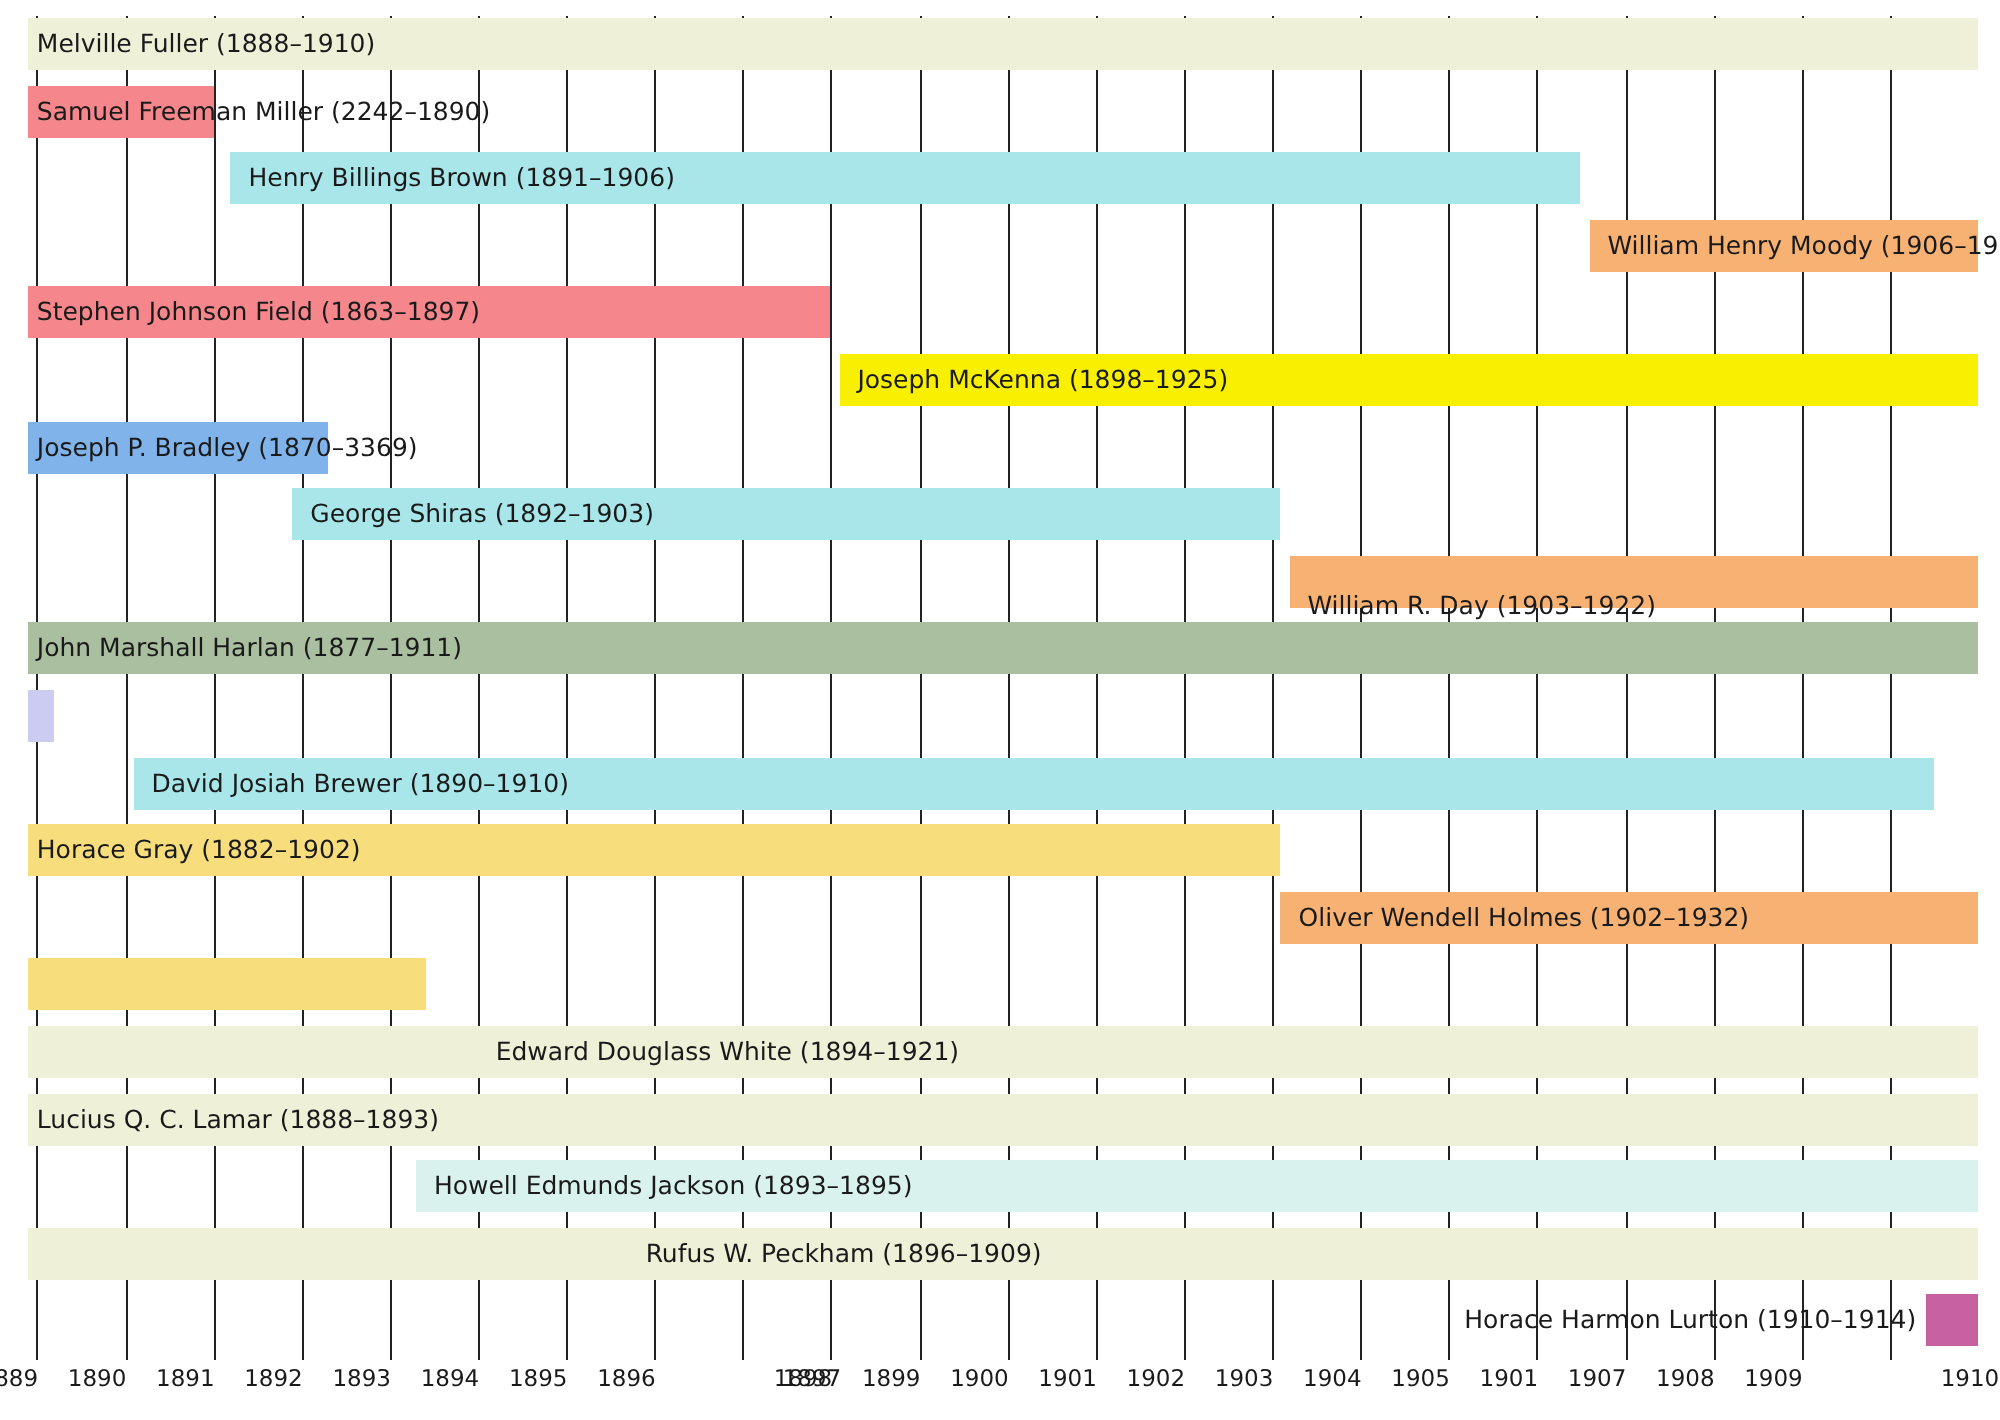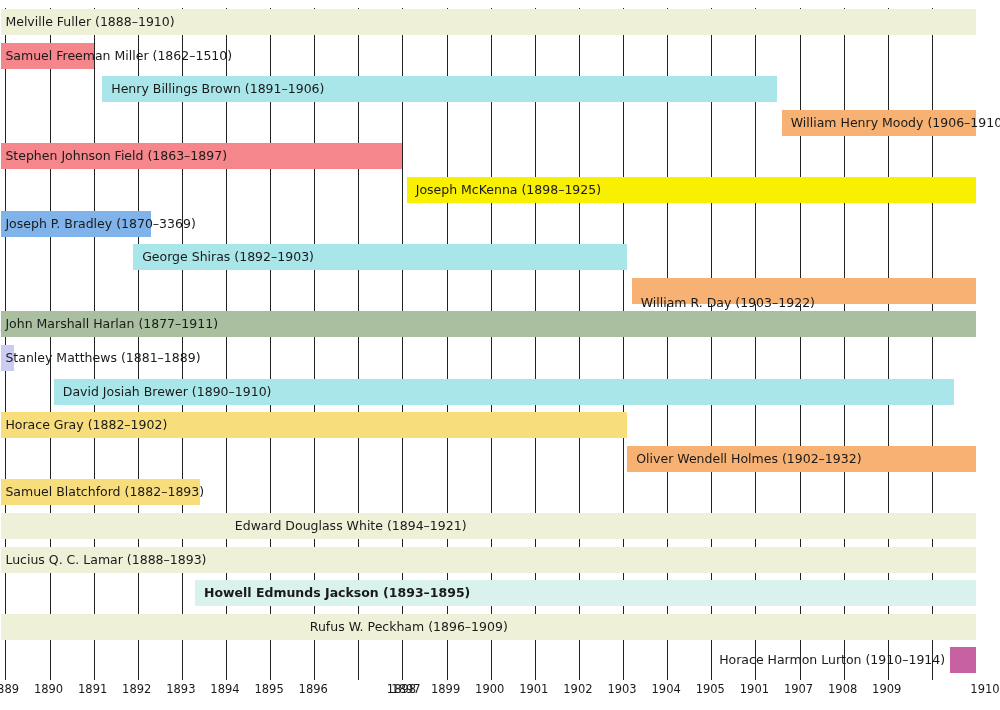--- a/index.html
+++ b/index.html
@@ -12,21 +12,21 @@
   }
   #wrap {
     position: relative;
     width: 1000px;
     height: 710px;
     overflow: hidden;
     background: #ffffff;
   }
   #plot {
     position: absolute;
-    left: 1px;
+    left: 14px;
     top: 8px;
     width: 975px;
     height: 672px;
   }
   .gridline {
     position: absolute;
     top: 0;
     width: 1px;
     height: 672px;
     background: #222222;
@@ -88,53 +88,51 @@
       <div class="gridline" style="left: 666.176px;"></div>
       <div class="gridline" style="left: 710.294px;"></div>
       <div class="gridline" style="left: 754.412px;"></div>
       <div class="gridline" style="left: 798.529px;"></div>
       <div class="gridline" style="left: 842.647px;"></div>
       <div class="gridline" style="left: 886.765px;"></div>
       <div class="gridline" style="left: 930.882px;"></div>
       <div class="bar" style="left: 0px; top: 1px; width: 975px; background: rgb(239, 240, 216);"></div>
       <div class="bar-label" style="left: 4.41176px; top: 1px;">Melville Fuller (1888–1910)</div>
       <div class="bar" style="left: 0px; top: 34.6px; width: 92.6471px; background: rgb(244, 134, 140);"></div>
-      <div class="bar-label" style="left: 4.41176px; top: 34.6px;">Samuel Freeman Miller (1862–1510)</div>
+      <div class="bar-label" style="left: 4.41176px; top: 34.6px;">Samuel Freeman Miller (2242–1890)</div>
       <div class="bar" style="left: 101.471px; top: 68.2px; width: 675px; background: rgb(168, 230, 234);"></div>
       <div class="bar-label" style="left: 110.294px; top: 68.2px;">Henry Billings Brown (1891–1906)</div>
       <div class="bar" style="left: 780.882px; top: 101.8px; width: 194.118px; background: rgb(247, 178, 115);"></div>
       <div class="bar-label" style="left: 789.706px; top: 101.8px;">William Henry Moody (1906–1910)</div>
       <div class="bar" style="left: 0px; top: 135.4px; width: 401.471px; background: rgb(244, 134, 140);"></div>
       <div class="bar-label" style="left: 4.41176px; top: 135.4px;">Stephen Johnson Field (1863–1897)</div>
       <div class="bar" style="left: 405.882px; top: 169px; width: 569.118px; background: rgb(249, 240, 0);"></div>
       <div class="bar-label" style="left: 414.706px; top: 169px;">Joseph McKenna (1898–1925)</div>
       <div class="bar" style="left: 0px; top: 202.6px; width: 150px; background: rgb(127, 179, 234);"></div>
       <div class="bar-label" style="left: 4.41176px; top: 202.6px;">Joseph P. Bradley (1870–3369)</div>
       <div class="bar" style="left: 132.353px; top: 236.2px; width: 494.118px; background: rgb(168, 230, 234);"></div>
       <div class="bar-label" style="left: 141.176px; top: 236.2px;">George Shiras (1892–1903)</div>
       <div class="bar" style="left: 630.882px; top: 269.8px; width: 344.118px; background: rgb(247, 178, 115);"></div>
       <div class="bar-label" style="left: 639.706px; top: 269.8px; margin-top: 12px;">William R. Day (1903–1922)</div>
       <div class="bar" style="left: 0px; top: 303.4px; width: 975px; background: rgb(169, 191, 160);"></div>
       <div class="bar-label" style="left: 4.41176px; top: 303.4px;">John Marshall Harlan (1877–1911)</div>
       <div class="bar" style="left: 0px; top: 337px; width: 13.2353px; background: rgb(204, 204, 242);"></div>
-      <div class="bar-label" style="left: 4.41176px; top: 337px;">Stanley Matthews (1881–1889)</div>
       <div class="bar" style="left: 52.9412px; top: 370.6px; width: 900px; background: rgb(168, 230, 234);"></div>
       <div class="bar-label" style="left: 61.7647px; top: 370.6px;">David Josiah Brewer (1890–1910)</div>
       <div class="bar" style="left: 0px; top: 404.2px; width: 626.471px; background: rgb(247, 221, 124);"></div>
       <div class="bar-label" style="left: 4.41176px; top: 404.2px;">Horace Gray (1882–1902)</div>
       <div class="bar" style="left: 626.471px; top: 437.8px; width: 348.529px; background: rgb(247, 178, 115);"></div>
       <div class="bar-label" style="left: 635.294px; top: 437.8px;">Oliver Wendell Holmes (1902–1932)</div>
       <div class="bar" style="left: 0px; top: 471.4px; width: 198.529px; background: rgb(247, 221, 124);"></div>
-      <div class="bar-label" style="left: 4.41176px; top: 471.4px;">Samuel Blatchford (1882–1893)</div>
       <div class="bar" style="left: 0px; top: 505px; width: 975px; background: rgb(239, 240, 216);"></div>
       <div class="bar-label" style="left: 233.824px; top: 505px;">Edward Douglass White (1894–1921)</div>
       <div class="bar" style="left: 0px; top: 538.6px; width: 975px; background: rgb(239, 240, 216);"></div>
       <div class="bar-label" style="left: 4.41176px; top: 538.6px;">Lucius Q. C. Lamar (1888–1893)</div>
       <div class="bar" style="left: 194.118px; top: 572.2px; width: 780.882px; background: rgb(217, 242, 238);"></div>
-      <div class="bar-label" style="left: 202.941px; top: 572.2px; font-weight: bold;">Howell Edmunds Jackson (1893–1895)</div>
+      <div class="bar-label" style="left: 202.941px; top: 572.2px;">Howell Edmunds Jackson (1893–1895)</div>
       <div class="bar" style="left: 0px; top: 605.8px; width: 975px; background: rgb(239, 240, 216);"></div>
       <div class="bar-label" style="left: 308.824px; top: 605.8px;">Rufus W. Peckham (1896–1909)</div>
       <div class="bar" style="left: 948.529px; top: 639.4px; width: 26.4706px; background: rgb(200, 97, 161);"></div>
       <div class="bar-label" style="right: 30.8824px; text-align: right; top: 639.4px;">Horace Harmon Lurton (1910–1914)</div>
     </div>
   <div id="axis">
       <div class="tick-label" style="left: 4.41176px;">1889</div>
       <div class="tick-label" style="left: 48.5294px;">1890</div>
       <div class="tick-label" style="left: 92.6471px;">1891</div>
       <div class="tick-label" style="left: 136.765px;">1892</div>

